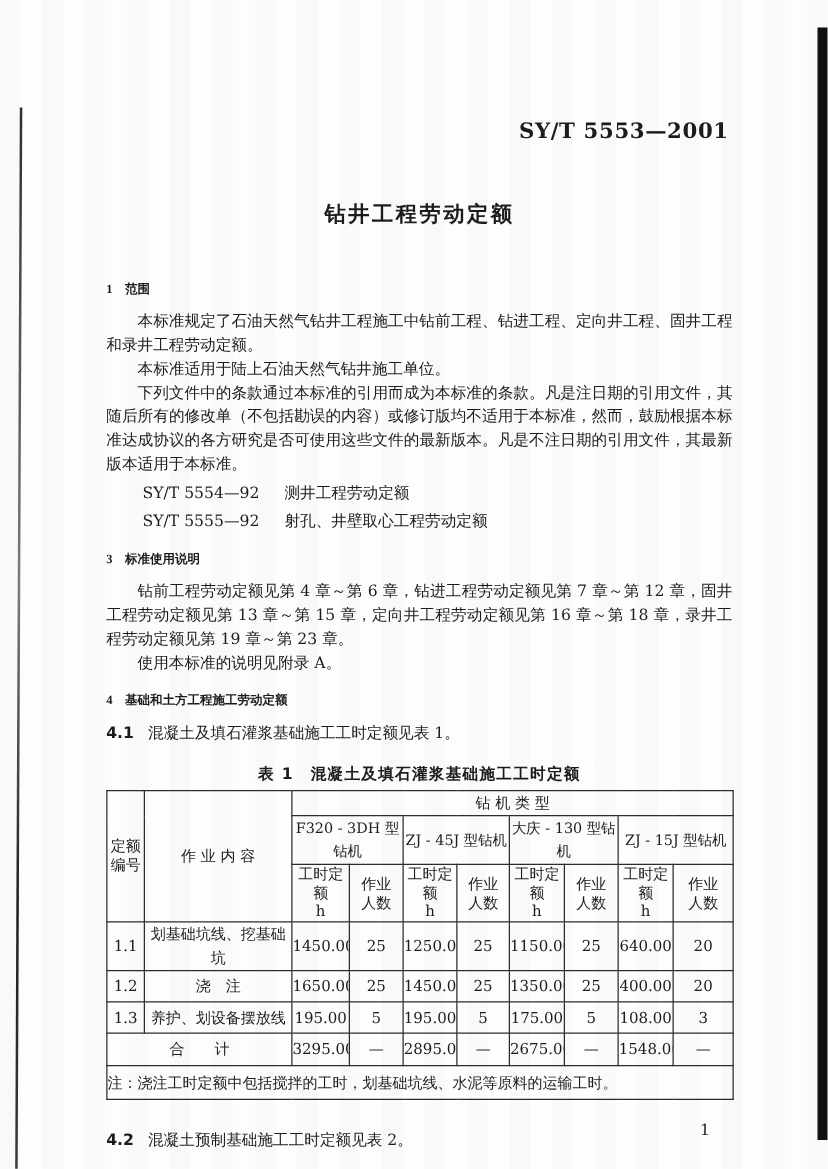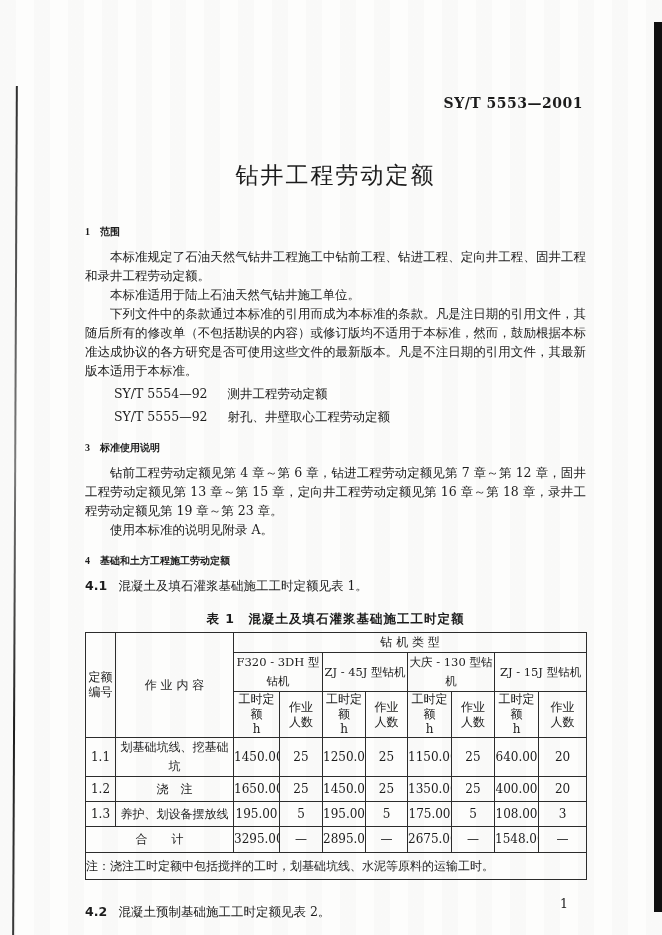--- a/index.html
+++ b/index.html
@@ -10,26 +10,26 @@
     color:#1c1c1c;
   }
   
   .paper{
     position:absolute;inset:0;
     background:repeating-linear-gradient(90deg,
       rgba(0,0,0,0.016) 0 16px, rgba(0,0,0,0.0) 16px 34px);
   }
   .doc-code{
     position:absolute;top:95px;left:0;width:583px;
-    text-align:right;font-weight:bold;font-size:14px;letter-spacing:.5px;
+    text-align:right;font-weight:bold;font-size:17px;letter-spacing:.5px;
   }
   .doc-title{
     position:absolute;top:160px;left:85px;width:501px;text-align:center;
     font-family:"DejaVu Sans","Liberation Sans",sans-serif;
-    font-weight:normal;font-size:23px;letter-spacing:2px;
+    font-weight:bold;font-size:17px;letter-spacing:2px;
   }
   .content{
     position:absolute;top:222px;left:85px;width:501px;
     font-size:12.5px;line-height:19px;text-align:justify;
   }
   .sec-heading{
     font-family:Liberation Serif, serif;
     font-weight:bold;font-size:10px;margin:12px 0 6px 0;
   }
   .content .sec-heading:first-child{margin-top:0;}

